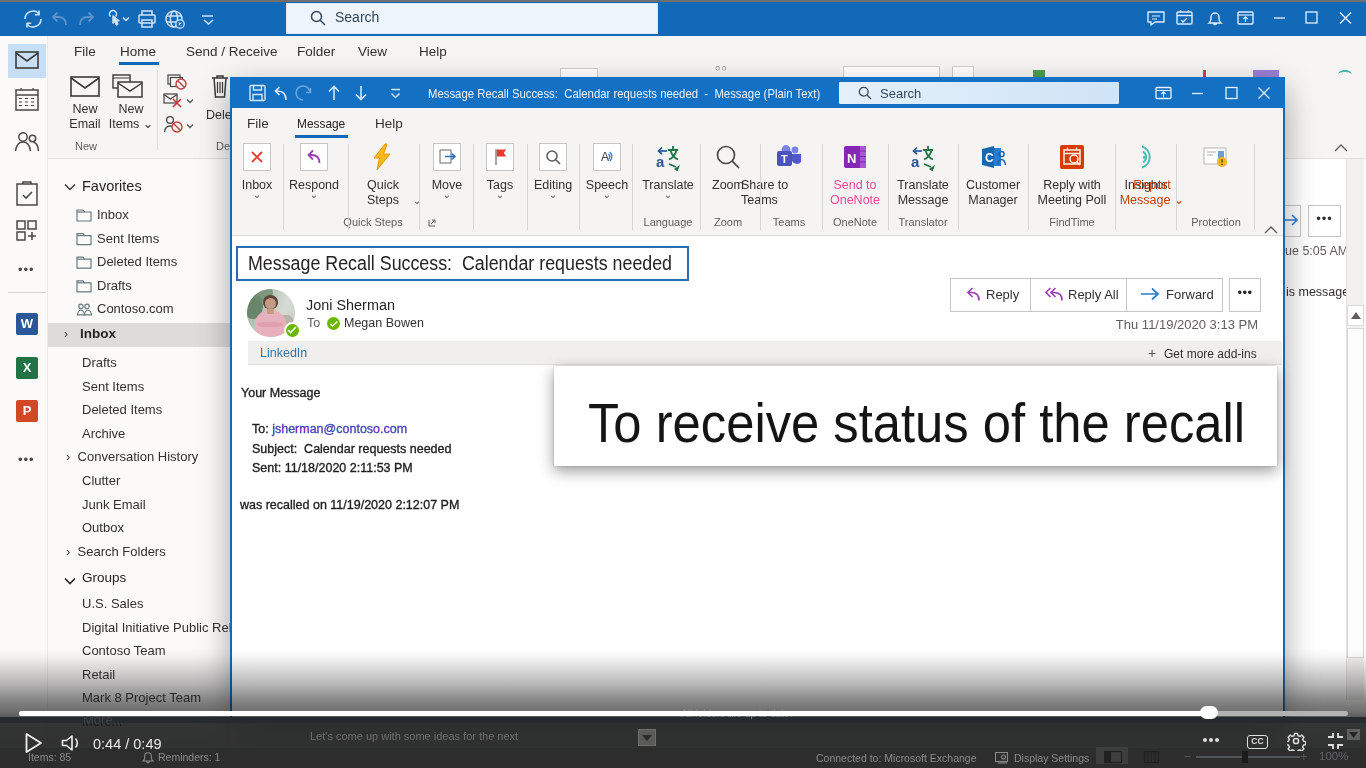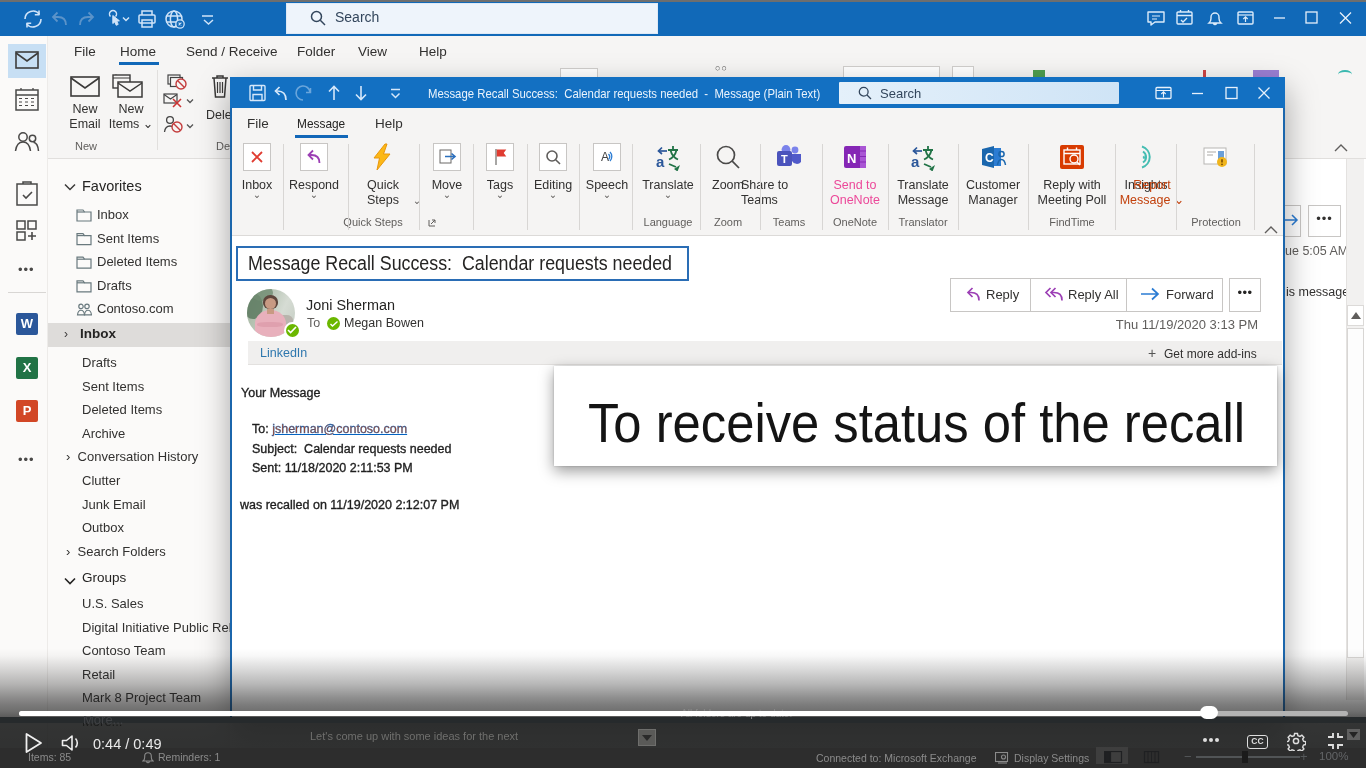--- a/index.html
+++ b/index.html
@@ -526,21 +526,21 @@
 <div class="ab" style="left:1166px;top:287px;font-size:13px;color:#323130">Forward</div>
 <div class="ab" style="left:1229px;top:278px;width:32px;height:34px;border:1px solid #c8c6c4;background:#fff;box-sizing:border-box;text-align:center;font-size:13px;color:#252423;line-height:28px;letter-spacing:0.5px">•••</div>
 <div class="ab" style="left:1058px;top:317px;width:200px;text-align:right;font-size:13px;color:#605e5c">Thu 11/19/2020 3:13 PM</div>
 
 <div class="ab" style="left:248px;top:341px;width:1034px;height:24px;background:#f0efee;border-bottom:1px solid #e3e1df;box-sizing:border-box"></div>
 <div class="ab" style="left:260px;top:346px;font-size:12.5px;color:#2e77ae">LinkedIn</div>
 <div class="ab" style="left:1148px;top:345px;font-size:14px;color:#555">+</div>
 <div class="ab" style="left:1164px;top:347px;font-size:12px;color:#323130">Get more add-ins</div>
 
 <div class="ab" style="left:241px;top:386px;font-size:12.5px;color:#1f1f1f;-webkit-text-stroke:0.35px #1f1f1f">Your Message</div>
-<div class="ab" style="left:252px;top:422px;font-size:12.5px;color:#1f1f1f;-webkit-text-stroke:0.35px #1f1f1f">To: <span style="color:#c2410c;text-decoration:underline;-webkit-text-stroke:0.35px #0563c1">jsherman@contoso.com</span></div>
+<div class="ab" style="left:252px;top:422px;font-size:12.5px;color:#1f1f1f;-webkit-text-stroke:0.35px #1f1f1f">To: <span style="color:#a21caf;-webkit-text-stroke:0.35px #0563c1">jsherman@contoso.com</span></div>
 <div class="ab" style="left:252px;top:442px;font-size:12.5px;color:#1f1f1f;-webkit-text-stroke:0.35px #1f1f1f">Subject:&nbsp; Calendar requests needed</div>
 <div class="ab" style="left:252px;top:461px;font-size:12.5px;color:#1f1f1f;-webkit-text-stroke:0.35px #1f1f1f">Sent: 11/18/2020 2:11:53 PM</div>
 <div class="ab" style="left:240px;top:498px;font-size:12.5px;color:#1f1f1f;-webkit-text-stroke:0.35px #1f1f1f">was recalled on 11/19/2020 2:12:07 PM</div>
 
 <div class="ab" style="left:554px;top:366px;width:723px;height:100px;background:#fff;box-shadow:0 5px 14px rgba(0,0,0,0.4),0 0 2px rgba(0,0,0,0.2)"></div>
 <div class="ab" style="left:588px;top:390px;font-size:56px;color:#141414;white-space:nowrap;transform:scaleX(0.906);transform-origin:0 0">To receive status of the recall</div>
 
 <div class="ab" style="left:0;top:600px;width:1366px;height:168px;background:linear-gradient(to bottom,
   rgba(24,24,24,0) 0%, rgba(24,24,24,0) 28.6%, rgba(24,24,24,0.03) 33.3%,
   rgba(24,24,24,0.10) 37.5%, rgba(24,24,24,0.17) 41.7%, rgba(24,24,24,0.24) 45.8%,

